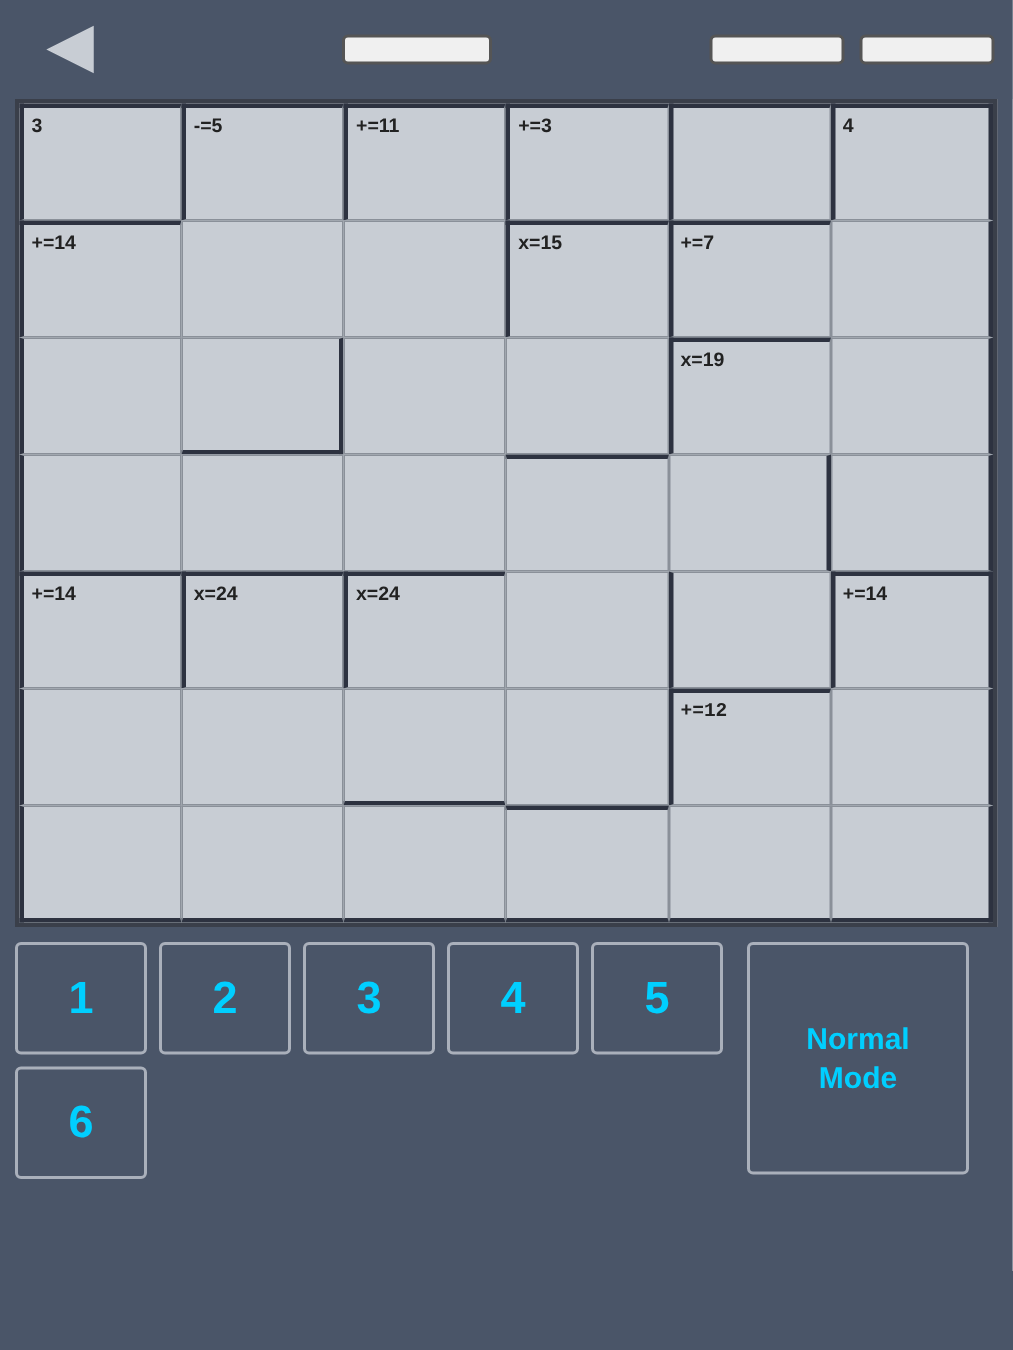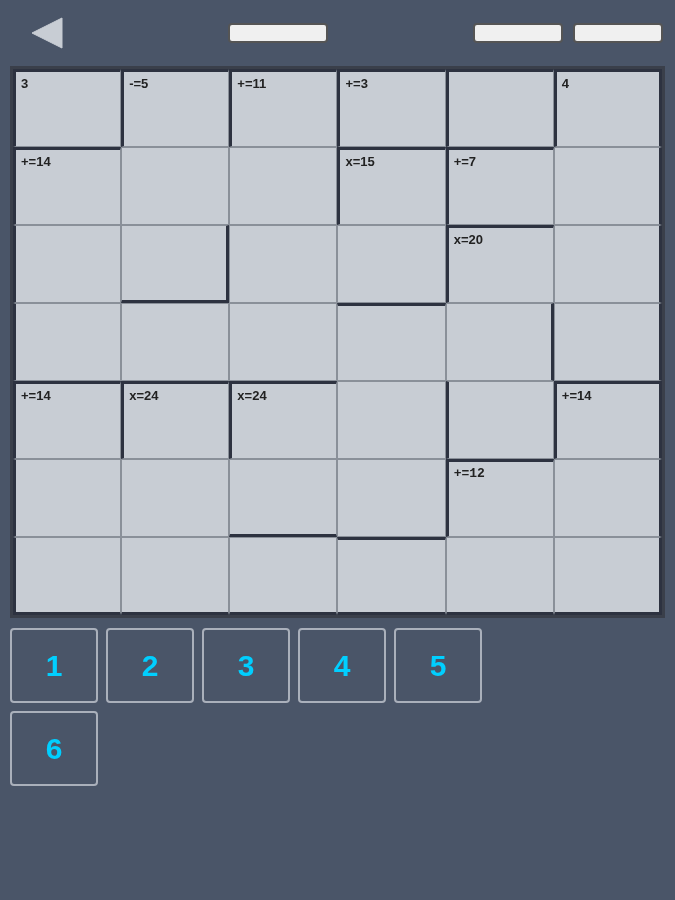--- a/index.html
+++ b/index.html
@@ -188,21 +188,21 @@
       </div>
       <div class="cell" style="border-top: 3px solid rgb(45, 50, 64); border-left: 3px solid rgb(45, 50, 64);">
         <span class="cell-label">+=7</span>
       </div>
       <div class="cell" style="border-right: 3px solid rgb(45, 50, 64);"></div>
       <div class="cell" style="border-left: 3px solid rgb(45, 50, 64);"></div>
       <div class="cell" style="border-bottom: 3px solid rgb(45, 50, 64); border-right: 3px solid rgb(45, 50, 64);"></div>
       <div class="cell"></div>
       <div class="cell"></div>
       <div class="cell" style="border-top: 3px solid rgb(45, 50, 64); border-left: 3px solid rgb(45, 50, 64);">
-        <span class="cell-label">x=20</span>
+        <span class="cell-label">x=19</span>
       </div>
       <div class="cell" style="border-right: 3px solid rgb(45, 50, 64);"></div>
       <div class="cell" style="border-left: 3px solid rgb(45, 50, 64);"></div>
       <div class="cell"></div>
       <div class="cell"></div>
       <div class="cell" style="border-top: 3px solid rgb(45, 50, 64);"></div>
       <div class="cell" style="border-right: 3px solid rgb(45, 50, 64);"></div>
       <div class="cell" style="border-right: 3px solid rgb(45, 50, 64);"></div>
       <div class="cell" style="border-top: 3px solid rgb(45, 50, 64); border-left: 3px solid rgb(45, 50, 64);">
         <span class="cell-label">+=14</span>
@@ -242,14 +242,15 @@
         <div class="num-btn">1</div>
         <div class="num-btn">2</div>
         <div class="num-btn">3</div>
         <div class="num-btn">4</div>
         <div class="num-btn">5</div>
       </div>
       <div class="numpad-row">
         <div class="num-btn">6</div>
       </div>
     </div>
+    <div class="mode-btn">Normal<br>Mode</div>
   </div>
 </div>
 
 </body></html>

